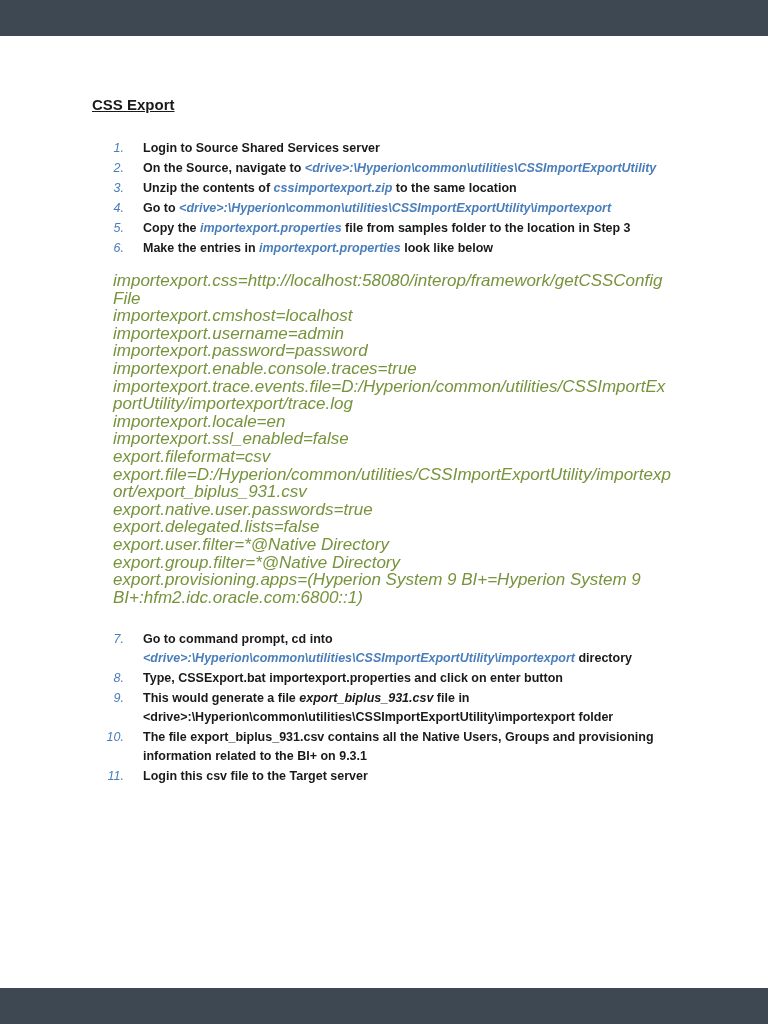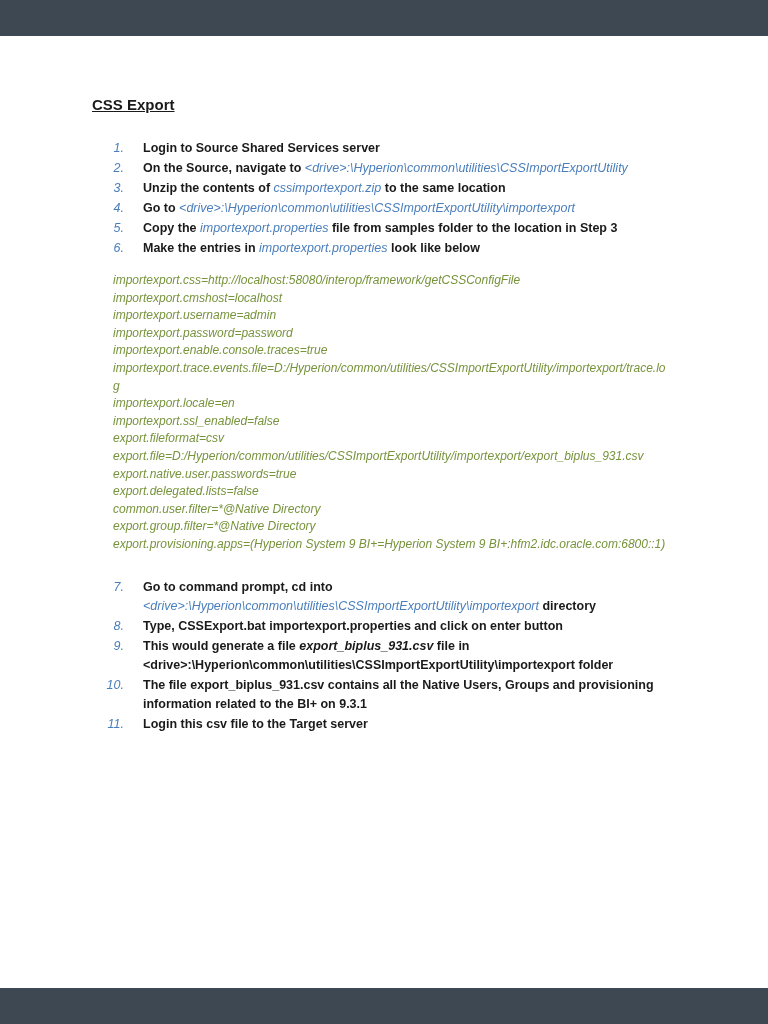--- a/index.html
+++ b/index.html
@@ -59,26 +59,26 @@
     color: #4a7ebb;
     font-size: 12.5px;
   }
   .step-body {
     flex: 1 1 auto;
     min-width: 0;
     overflow-wrap: break-word;
     padding-left: 12px;
   }
   .seg-bold { font-weight: bold; color: #1a1a1a; }
-  .seg-blue { font-style: italic; color: #4a7ebb; font-weight: normal; }
+  .seg-blue { font-style: italic; color: #4a7ebb; font-weight: bold; }
   .seg-boldit { font-weight: bold; font-style: italic; color: #1a1a1a; }
   .config-block {
     margin: 14px 0 24px 21px;
     width: 559px;
-    font-size: 12px;
+    font-size: 17px;
     line-height: 17.6px;
     font-style: italic;
     color: #77933c;
   }
   .config-line {
     overflow-wrap: break-word;
     word-break: break-word;
   }
 </style>
 </head>
@@ -123,21 +123,21 @@
         <div class="config-line">importexport.username=admin</div>
         <div class="config-line">importexport.password=password</div>
         <div class="config-line">importexport.enable.console.traces=true</div>
         <div class="config-line">importexport.trace.events.file=D:/Hyperion/common/utilities/CSSImportExportUtility/importexport/trace.log</div>
         <div class="config-line">importexport.locale=en</div>
         <div class="config-line">importexport.ssl_enabled=false</div>
         <div class="config-line">export.fileformat=csv</div>
         <div class="config-line">export.file=D:/Hyperion/common/utilities/CSSImportExportUtility/importexport/export_biplus_931.csv</div>
         <div class="config-line">export.native.user.passwords=true</div>
         <div class="config-line">export.delegated.lists=false</div>
-        <div class="config-line">common.user.filter=*@Native Directory</div>
+        <div class="config-line">export.user.filter=*@Native Directory</div>
         <div class="config-line">export.group.filter=*@Native Directory</div>
         <div class="config-line">export.provisioning.apps=(Hyperion System 9 BI+=Hyperion System 9 BI+:hfm2.idc.oracle.com:6800::1)</div>
       </div>
 
     <div class="steps" id="steps2">
         <div class="step">
           <span class="num">7.</span>
           <span class="step-body"><span class="seg-bold">Go to command prompt, cd into </span><span class="seg-blue">&lt;drive&gt;:\Hyperion\common\utilities\CSSImportExportUtility\importexport</span><span class="seg-bold"> directory</span></span>
         </div>
         <div class="step">

